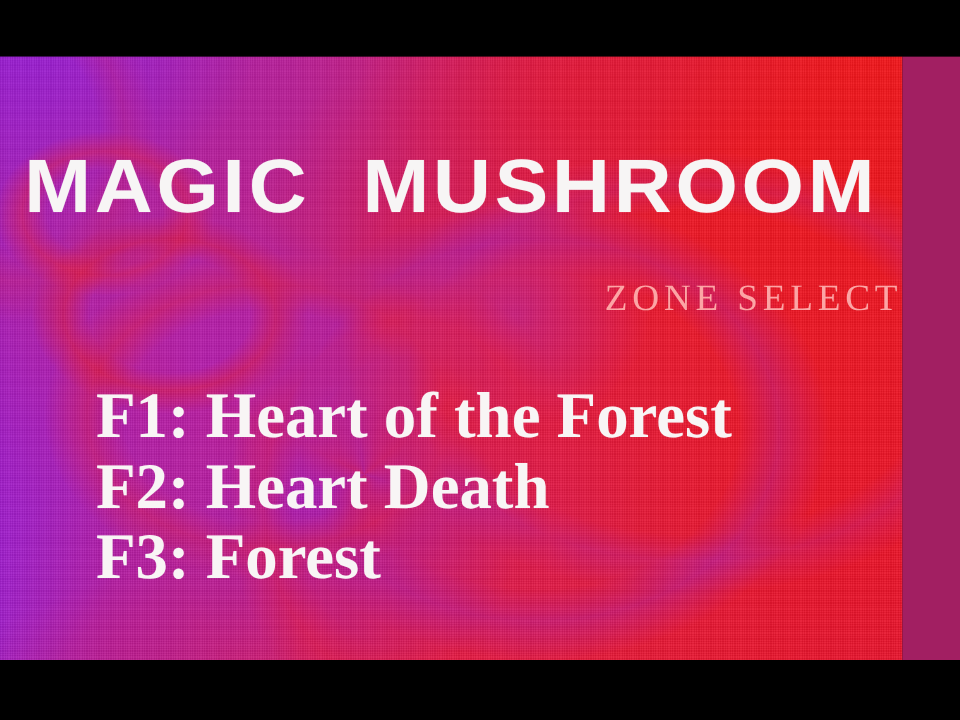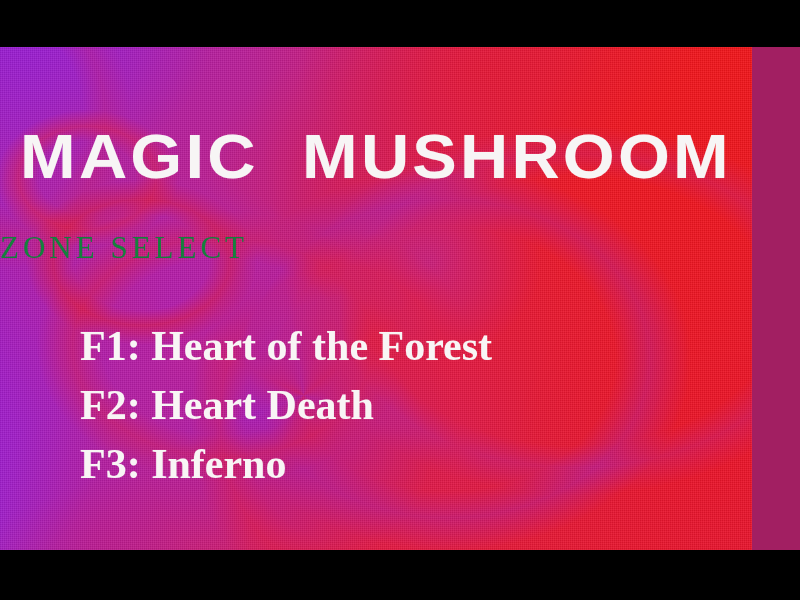--- a/index.html
+++ b/index.html
@@ -148,22 +148,22 @@
     transform: scaleX(1.06);
     transform-origin: 50% 50%;
     white-space: pre;
     text-shadow: 0 0 1px rgba(255,255,255,0.35);
   }
 
   .zone-subtitle {
     position: absolute;
     left: 0; top: 185px;
     width: 752px;
-    text-align: left;
-    color: #15803d;
+    text-align: right;
+    color: #fca5a5;
     font-family: "Liberation Serif", serif;
     font-weight: normal;
     font-size: 31px;
     line-height: 32px;
     letter-spacing: 4px;
     white-space: pre;
   }
 
   .zone-list {
     position: absolute;
@@ -172,21 +172,21 @@
     width: 660px;
     margin: 0;
     padding: 0;
     list-style: none;
   }
 
   .zone-item {
     color: #f8f5f5;
     font-family: "Liberation Serif", serif;
     font-weight: bold;
-    font-size: 42px;
+    font-size: 54px;
     line-height: 59px;
     letter-spacing: 0px;
     white-space: pre;
     text-shadow: 0 0 1px rgba(255,255,255,0.25);
   }
 </style>
 </head>
 <body>
 
 <div id="screen">
@@ -201,21 +201,21 @@
 
   <div id="content">
 
     <div class="game-title">MAGIC  MUSHROOM</div>
 
     <div class="zone-subtitle">ZONE SELECT</div>
 
     <ul class="zone-list">
       <li class="zone-item">F1: Heart of the Forest</li>
       <li class="zone-item">F2: Heart Death</li>
-      <li class="zone-item">F3: Inferno</li>
+      <li class="zone-item">F3: Forest</li>
     </ul>
 
   </div>
 
   <div class="strip-right"></div>
   <div class="bar-top"></div>
   <div class="bar-bottom"></div>
 
 </div>
 

